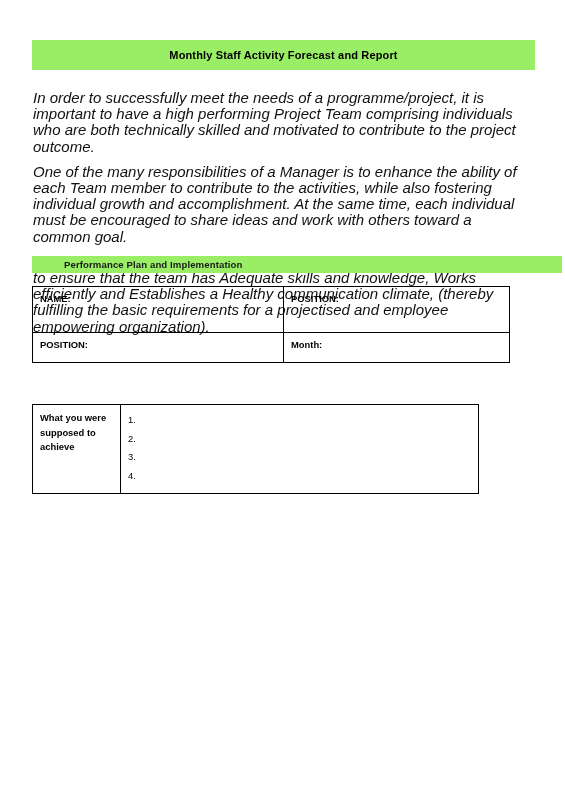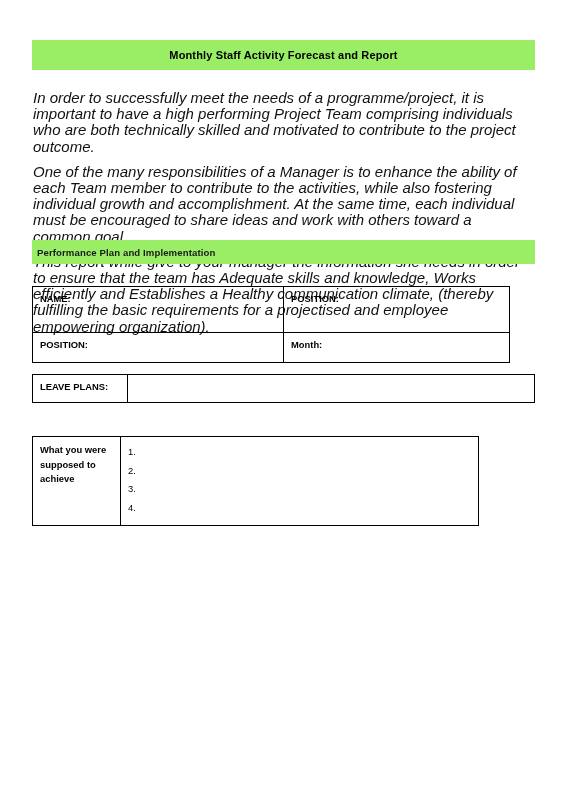--- a/index.html
+++ b/index.html
@@ -59,26 +59,27 @@
     line-height: 16.2px;
     color: #111111;
     margin: 0 0 9px 0;
     text-align: left;
   }
 
   
   .section-bar {
     position: absolute;
     left: 32px;
-    top: 240px;
+    top: 256px;
     width: 503px;
-    height: 24px;
+    height: 17px;
     background: #99ee66;
     display: flex;
     align-items: center;
+    padding-left: 27px;
   }
   .section-bar-text {
     font-family: "Liberation Sans", sans-serif;
     font-weight: bold;
     font-size: 9.6px;
     color: #1a1a1a;
     padding-left: 5px;
     letter-spacing: 0.1px;
   }
 
@@ -114,21 +115,21 @@
   #leave-table {
     left: 32px;
     top: 374px;
     width: 503px;
   }
   #leave-table td { height: 17px; }
 
   
   #achieve-table {
     left: 32px;
-    top: 436px;
+    top: 404px;
     width: 447px;
   }
   #achieve-table td.stack-cell { height: 78px; }
   .stack-label {
     font-weight: bold;
     line-height: 14.5px;
   }
   .numbered-list {
     margin: 0;
     padding: 0;
@@ -177,32 +178,20 @@
           <span></span>
         </td>
         <td class="row-short">
           <span class="lbl">Month:</span>
           <span></span>
         </td>
       </tr>
     </tbody>
   </table>
 
-  <table class="doc-table" id="leave-table">
-    <tbody>
-      <tr>
-        <td style="width:80px;">
-          <span class="lbl">LEAVE PLANS:</span>
-        </td>
-        <td>
-          <span></span>
-        </td>
-      </tr>
-    </tbody>
-  </table>
 
   <table class="doc-table" id="achieve-table">
     <tbody>
       <tr>
         <td class="stack-cell" style="width:73px;">
           <span class="stack-label">What you were supposed to achieve</span>
         </td>
         <td class="stack-cell">
           <ul class="numbered-list">
             <li>1.</li>

